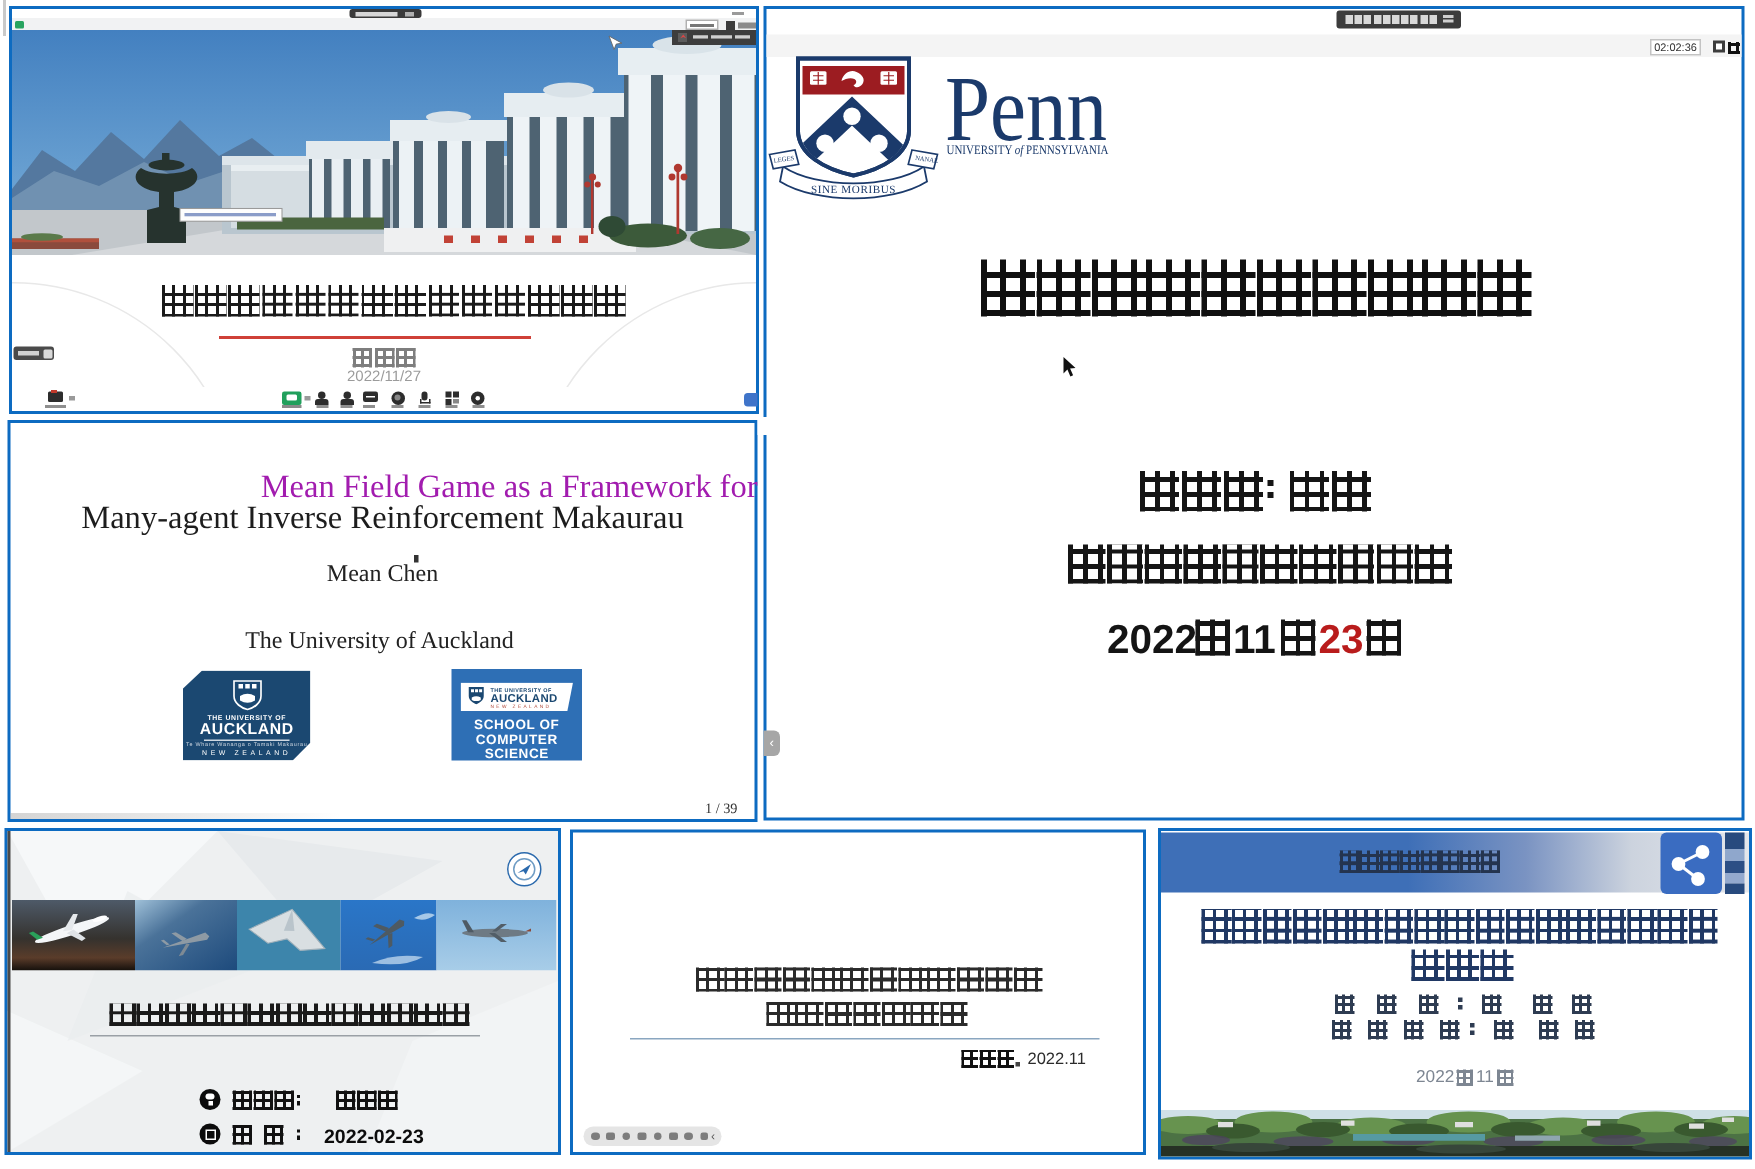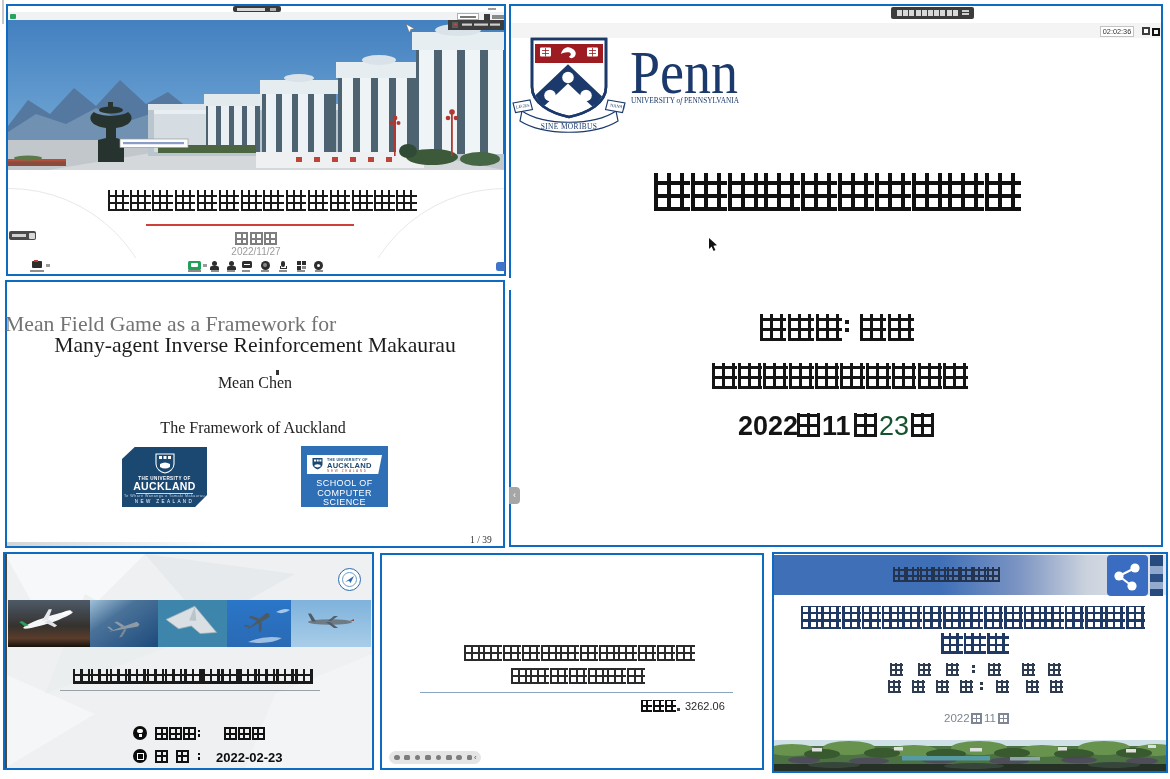--- a/index.html
+++ b/index.html
@@ -173,25 +173,25 @@
 <div class="lbl" style="left:188px;top:269.5px;width:13px;background:#8a8a8a"></div>
 <div class="a" style="left:32px;top:261px;width:10px;height:7px;background:#2d2d2d;border-radius:1px"></div>
 <div class="a" style="left:34px;top:259.5px;width:4px;height:2px;background:#c0392b"></div>
 <div class="lbl" style="left:30px;top:269.5px;width:14px"></div>
 <div class="a" style="left:46px;top:264px;width:4px;height:3px;background:#9a9a9a"></div>
 <div class="a" style="left:9px;top:231px;width:27px;height:9px;background:#4a4a4a;border-radius:2px"></div>
 <div class="a" style="left:12px;top:234px;width:14px;height:2.5px;background:rgba(255,255,255,.75)"></div>
 <div class="a" style="left:29px;top:232.5px;width:5.5px;height:6px;background:#d9d9d9;border-radius:1px"></div>
 <div class="a" style="left:496px;top:262px;width:9px;height:9px;background:#3f74c9;border-radius:2.5px 0 0 2.5px"></div>
 <div class="p" style="left:5px;top:280px;width:500px;height:268px"></div>
-<div class="a" style="left:5px;top:314px;width:500px;text-align:left;font-family:'Liberation Serif',serif;font-size:21.7px;color:#737373;line-height:21px">Mean Field Game as a Framework for</div>
+<div class="a" style="left:5px;top:314px;width:500px;text-align:right;font-family:'Liberation Serif',serif;font-size:21.7px;color:#a21caf;line-height:21px">Mean Field Game as a Framework for</div>
 <div class="a" style="left:5px;top:335px;width:500px;text-align:center;font-family:'Liberation Serif',serif;font-size:21.7px;color:#1d1d1d;line-height:21px">Many-agent Inverse Reinforcement Makaurau</div>
 <div class="a" style="left:5px;top:374px;width:500px;text-align:center;font-family:'Liberation Serif',serif;font-size:16px;color:#222">Mean Chen</div>
 <div class="a" style="left:276px;top:370px;width:2.5px;height:5px;background:#333"></div>
-<div class="a" style="left:3px;top:419px;width:500px;text-align:center;font-family:'Liberation Serif',serif;font-size:16px;color:#222">The Framework of Auckland</div>
+<div class="a" style="left:3px;top:419px;width:500px;text-align:center;font-family:'Liberation Serif',serif;font-size:16px;color:#222">The University of Auckland</div>
 <div class="a" style="left:122px;top:447px;width:85px;height:60px">
 <div style="position:absolute;inset:0;background:#1b4871;clip-path:polygon(0 20%,15% 0,100% 0,100% 80%,86% 100%,0 100%)"></div>
 <svg class="a" style="left:28px;top:5px" width="30" height="22" viewBox="0 0 30 22">
 <path d="M6,2 h18 v10 c0,5 -5,8 -9,9 c-4,-1 -9,-4 -9,-9 Z" fill="none" stroke="#fff" stroke-width="1.1"></path>
 <rect x="9" y="4" width="3" height="3" fill="#fff"></rect>
       <rect x="13.5" y="4" width="3" height="3" fill="#fff"></rect>
       <rect x="18" y="4" width="3" height="3" fill="#fff"></rect>
 <path d="M10,12 q5,-3 10,0 v3 q-5,3 -10,0 Z" fill="#fff"></path>
 </svg>
 <div class="a" style="left:0;top:29px;width:85px;text-align:center;font-size:4.6px;letter-spacing:.4px;color:#fff;font-weight:bold">THE UNIVERSITY OF</div>
@@ -205,21 +205,21 @@
 <svg class="a" style="left:10px;top:11px" width="13" height="14" viewBox="0 0 13 14">
 <path d="M1.5,1 h10 v6 c0,3 -3,4.5 -5,5.5 c-2,-1 -5,-2.5 -5,-5.5 Z" fill="#1b4871"></path>
 <rect x="3" y="2.5" width="2" height="2" fill="#fff"></rect>
       <rect x="5.7" y="2.5" width="2" height="2" fill="#fff"></rect>
       <rect x="8.4" y="2.5" width="2" height="2" fill="#fff"></rect>
 <path d="M3.5,8 q3,-1.6 6,0 v1.6 q-3,1.6 -6,0 Z" fill="#fff"></path>
 </svg>
 <div class="a" style="left:26px;top:11.5px;font-size:3.6px;letter-spacing:.3px;color:#1b4871;font-weight:bold">THE UNIVERSITY OF</div>
 <div class="a" style="left:26px;top:15px;font-size:7.6px;letter-spacing:.2px;color:#1b4871;font-weight:bold">AUCKLAND</div>
 <div class="a" style="left:26px;top:23px;font-size:3.2px;letter-spacing:1.6px;color:#b04a3a">NEW ZEALAND</div>
-<div class="a" style="left:0;top:33px;width:87px;text-align:center;font-size:9px;line-height:9.5px;letter-spacing:.4px;color:#fff;font-weight:normal">SCHOOL OF<br>COMPUTER<br>SCIENCE</div>
+<div class="a" style="left:0;top:33px;width:87px;text-align:center;font-size:9px;line-height:9.5px;letter-spacing:.4px;color:#fff;font-weight:bold">SCHOOL OF<br>COMPUTER<br>SCIENCE</div>
 </div>
 <div class="a" style="left:470px;top:535px;font-family:'Liberation Serif',serif;font-size:9.5px;color:#333">1 / 39</div>
 <div class="a" style="left:7px;top:542px;width:220px;height:4px;background:linear-gradient(to right,rgba(160,160,160,.45),rgba(160,160,160,0))"></div>
 <div class="p" style="left:509px;top:4px;width:654px;height:543px"></div>
 <div class="a" style="left:511px;top:23px;width:650px;height:15px;background:#f4f4f4"></div>
 <div class="a" style="left:891px;top:7px;width:83px;height:12px;background:#3c3c3c;border-radius:2px"></div>
 <div class="a" style="left:897px;top:10px;z-index:5;line-height:0;white-space:nowrap"><i class="k w6" style="width:5px;height:6px;margin-right:1.2px"></i><i class="k w6" style="width:5px;height:6px;margin-right:1.2px"></i><i class="k w6" style="width:5px;height:6px;margin-right:1.2px"></i><i class="k w6" style="width:5px;height:6px;margin-right:1.2px"></i><i class="k w6" style="width:5px;height:6px;margin-right:1.2px"></i><i class="k w6" style="width:5px;height:6px;margin-right:1.2px"></i><i class="k w6" style="width:5px;height:6px;margin-right:1.2px"></i><i class="k w6" style="width:5px;height:6px;margin-right:1.2px"></i><i class="k w6" style="width:5px;height:6px;margin-right:1.2px"></i><i class="k w6" style="width:5px;height:6px;margin-right:1.2px"></i></div>
 <div class="a" style="left:962px;top:10px;width:7px;height:1.6px;background:#cfcfcf;z-index:5"></div>
 <div class="a" style="left:962px;top:13px;width:7px;height:1.6px;background:#cfcfcf;z-index:5"></div>
 <div class="a" style="left:1100px;top:26px;width:34px;height:11px;background:#fff;border:1px solid #c3c3c3;box-sizing:border-box;font-size:7.3px;color:#333;text-align:center;line-height:9px">02:02:36</div>
@@ -271,21 +271,21 @@
 <div class="a" style="left:760px;top:314px;line-height:0;white-space:nowrap"><i class="k c27" style="width:26px;height:27px;margin-right:1.8px"></i><i class="k c27" style="width:26px;height:27px;margin-right:1.8px"></i><i class="k c27" style="width:26px;height:27px;margin-right:1.8px"></i></div>
 <div class="a" style="left:845px;top:320px;width:14px;height:14px"></div>
 <i class="a" style="left:845px;top:320px;width:3.9px;height:3.9px;background:#151515"></i>
 <i class="a" style="left:845px;top:327.7px;width:3.9px;height:3.9px;background:#151515"></i>
 <div class="a" style="left:860px;top:314px;line-height:0;white-space:nowrap"><i class="k c27" style="width:26px;height:27px;margin-right:1.8px"></i><i class="k c27" style="width:26px;height:27px;margin-right:1.8px"></i></div>
 <div class="a" style="left:712px;top:363px;line-height:0;white-space:nowrap"><i class="k c27" style="width:24.5px;height:26px;margin-right:1.2px"></i><i class="k c27" style="width:24.5px;height:26px;margin-right:1.2px"></i><i class="k c27" style="width:24.5px;height:26px;margin-right:1.2px"></i><i class="k c27" style="width:24.5px;height:26px;margin-right:1.2px"></i><i class="k c27" style="width:24.5px;height:26px;margin-right:1.2px"></i><i class="k c27" style="width:24.5px;height:26px;margin-right:1.2px"></i><i class="k c27" style="width:24.5px;height:26px;margin-right:1.2px"></i><i class="k c27" style="width:24.5px;height:26px;margin-right:1.2px"></i><i class="k c27" style="width:24.5px;height:26px;margin-right:1.2px"></i><i class="k c27" style="width:24.5px;height:26px;margin-right:1.2px"></i></div>
 <div class="a" style="left:738px;top:411px;font-size:27px;font-weight:bold;color:#141414;font-family:'Liberation Sans',sans-serif;letter-spacing:0">2022</div>
 <i class="a k c27" style="left:797px;top:413px;width:23px;height:24px"></i>
 <div class="a" style="left:822px;top:411px;font-size:27px;font-weight:bold;color:#141414">11</div>
 <i class="a k c27" style="left:854px;top:413px;width:23px;height:24px"></i>
-<div class="a" style="left:879px;top:411px;font-size:27px;font-weight:normal;color:#14532d">23</div>
+<div class="a" style="left:879px;top:411px;font-size:27px;font-weight:bold;color:#b91c1c">23</div>
 <i class="a k c27" style="left:911px;top:413px;width:23px;height:24px"></i>
 <div class="a" style="left:509px;top:487px;width:11px;height:17px;background:#a6a6a6;border-radius:0 4px 4px 0;color:#fff;font-size:9px;line-height:17px;text-align:center">‹</div>
 <div class="a" style="left:505px;top:278px;width:8px;height:12px;background:#fff"></div>
 <div class="p" style="left:3px;top:552px;width:371px;height:218px;background:#eef0f1"></div>
 <svg class="a" style="left:5px;top:554px" width="367" height="214" viewBox="0 0 367 214">
 <polygon points="0,0 140,0 50,90" fill="#f6f8f9"></polygon>
 <polygon points="140,0 290,20 200,70" fill="#e7eaec"></polygon>
 <polygon points="0,120 90,160 0,214" fill="#f4f6f7"></polygon>
 <polygon points="270,140 367,100 367,214 240,214" fill="#f2f4f5"></polygon>
 <polygon points="80,40 170,90 40,140" fill="#eaedee" opacity="0.7"></polygon>
@@ -374,21 +374,21 @@
 <div class="a" style="left:198px;top:753px;width:8px;height:8px"></div>
 <i class="a" style="left:198px;top:753px;width:2.2px;height:2.2px;background:#111"></i>
 <i class="a" style="left:198px;top:757.4px;width:2.2px;height:2.2px;background:#111"></i>
 <div class="a" style="left:216px;top:749.5px;font-size:13px;font-weight:bold;color:#0c0c0c">2022-02-23</div>
 <div class="p" style="left:380px;top:553px;width:384px;height:217px"></div>
 <div class="a" style="left:464px;top:645px;line-height:0;white-space:nowrap"><i class="k e20" style="width:18.5px;height:16px;margin-right:0.8px"></i><i class="k e20" style="width:18.5px;height:16px;margin-right:0.8px"></i><i class="k e20" style="width:18.5px;height:16px;margin-right:0.8px"></i><i class="k e20" style="width:18.5px;height:16px;margin-right:0.8px"></i><i class="k e20" style="width:18.5px;height:16px;margin-right:0.8px"></i><i class="k e20" style="width:18.5px;height:16px;margin-right:0.8px"></i><i class="k e20" style="width:18.5px;height:16px;margin-right:0.8px"></i><i class="k e20" style="width:18.5px;height:16px;margin-right:0.8px"></i><i class="k e20" style="width:18.5px;height:16px;margin-right:0.8px"></i><i class="k e20" style="width:18.5px;height:16px;margin-right:0.8px"></i><i class="k e20" style="width:18.5px;height:16px;margin-right:0.8px"></i><i class="k e20" style="width:18.5px;height:16px;margin-right:0.8px"></i></div>
 <div class="a" style="left:511px;top:668px;line-height:0;white-space:nowrap"><i class="k e20" style="width:18.5px;height:16px;margin-right:0.8px"></i><i class="k e20" style="width:18.5px;height:16px;margin-right:0.8px"></i><i class="k e20" style="width:18.5px;height:16px;margin-right:0.8px"></i><i class="k e20" style="width:18.5px;height:16px;margin-right:0.8px"></i><i class="k e20" style="width:18.5px;height:16px;margin-right:0.8px"></i><i class="k e20" style="width:18.5px;height:16px;margin-right:0.8px"></i><i class="k e20" style="width:18.5px;height:16px;margin-right:0.8px"></i></div>
 <div class="a" style="left:420px;top:691.5px;width:313px;height:1px;background:#8aa6c0"></div>
 <div class="a" style="left:641px;top:700px;line-height:0;white-space:nowrap"><i class="k c13" style="width:11px;height:11.5px;margin-right:1px"></i><i class="k c13" style="width:11px;height:11.5px;margin-right:1px"></i><i class="k c13" style="width:11px;height:11.5px;margin-right:1px"></i></div>
 <div class="a" style="left:677px;top:708px;width:3px;height:3px;background:#444"></div>
-<div class="a" style="left:685px;top:700px;font-size:11px;color:#2b2b2b">3262.06</div>
+<div class="a" style="left:685px;top:700px;font-size:11px;color:#2b2b2b">2022.11</div>
 <div class="a" style="left:389px;top:751px;width:92px;height:13px;background:#e5e5e5;border-radius:7px"></div>
 <div class="a" style="left:394.0px;top:754.5px;width:5.5px;height:5.5px;background:#7d7d7d;border-radius:50%"></div>
 <div class="a" style="left:404.4px;top:754.5px;width:5.5px;height:5.5px;background:#7d7d7d;border-radius:1.5px"></div>
 <div class="a" style="left:414.8px;top:754.5px;width:5.5px;height:5.5px;background:#7d7d7d;border-radius:50%"></div>
 <div class="a" style="left:425.2px;top:754.5px;width:5.5px;height:5.5px;background:#7d7d7d;border-radius:1.5px"></div>
 <div class="a" style="left:435.6px;top:754.5px;width:5.5px;height:5.5px;background:#7d7d7d;border-radius:50%"></div>
 <div class="a" style="left:446.0px;top:754.5px;width:5.5px;height:5.5px;background:#7d7d7d;border-radius:1.5px"></div>
 <div class="a" style="left:456.4px;top:754.5px;width:5.5px;height:5.5px;background:#7d7d7d;border-radius:50%"></div>
 <div class="a" style="left:466.8px;top:754.5px;width:5.5px;height:5.5px;background:#7d7d7d;border-radius:1.5px"></div>
 <div class="a" style="left:474px;top:753px;font-size:8px;color:#555">‹</div>

